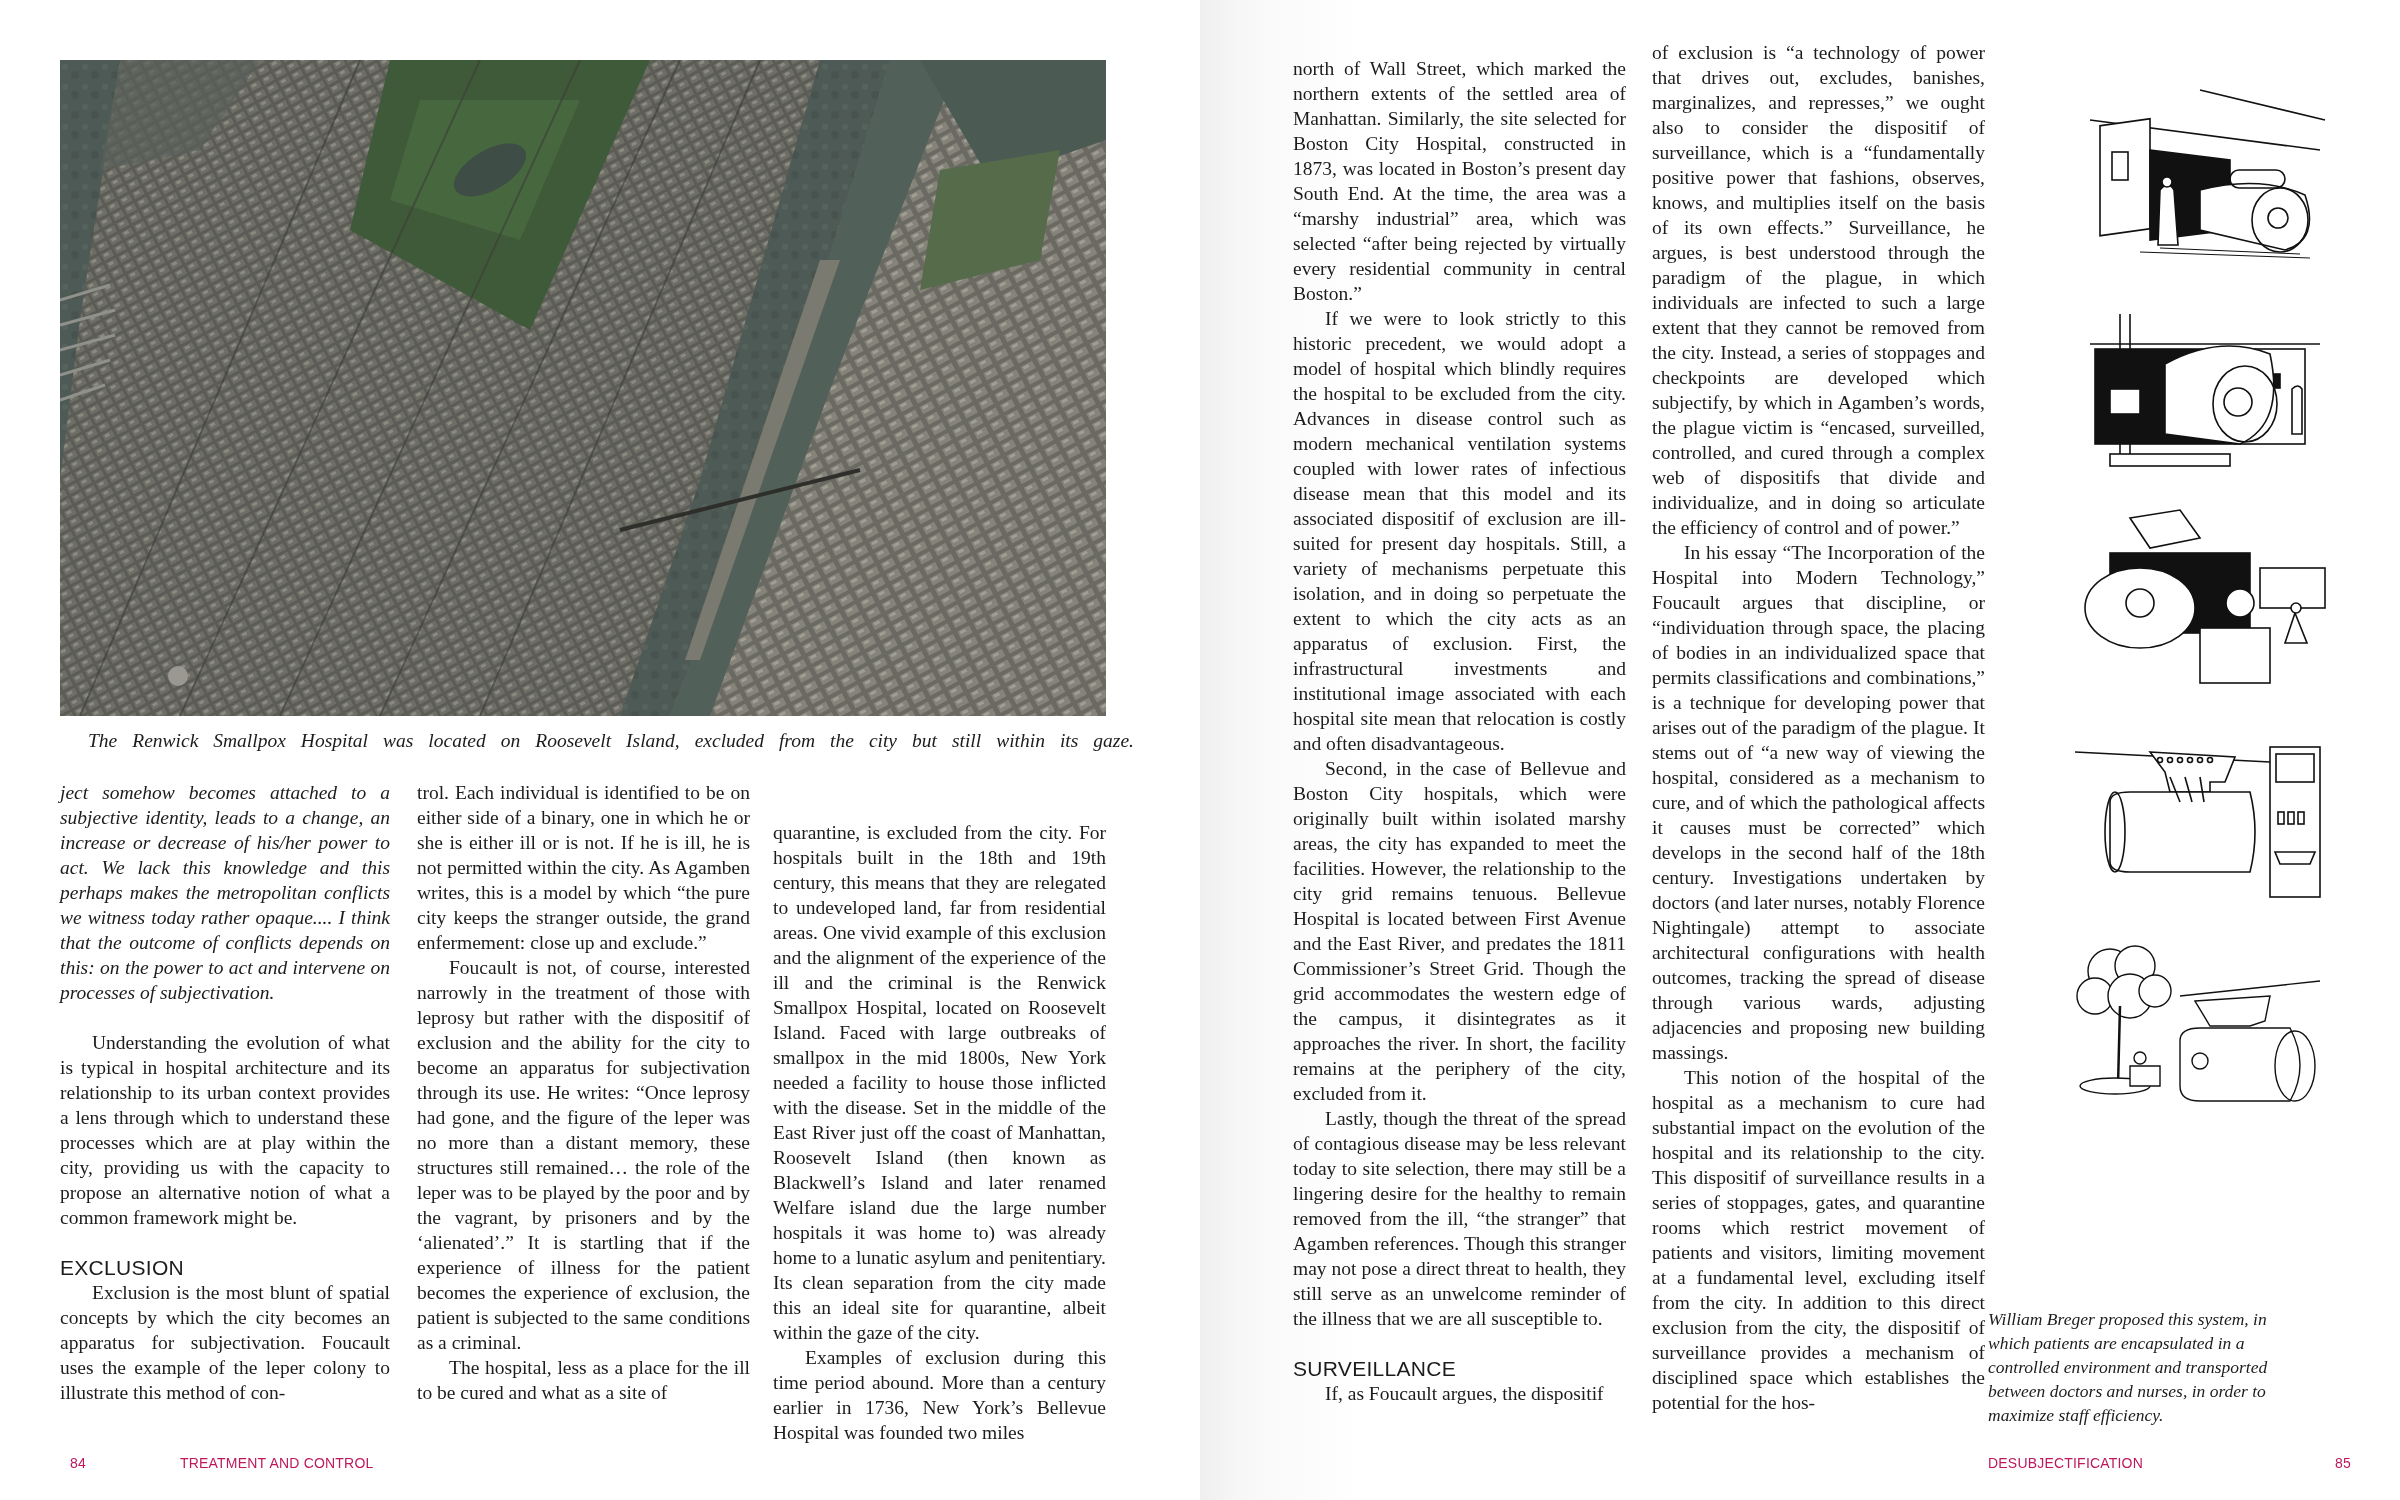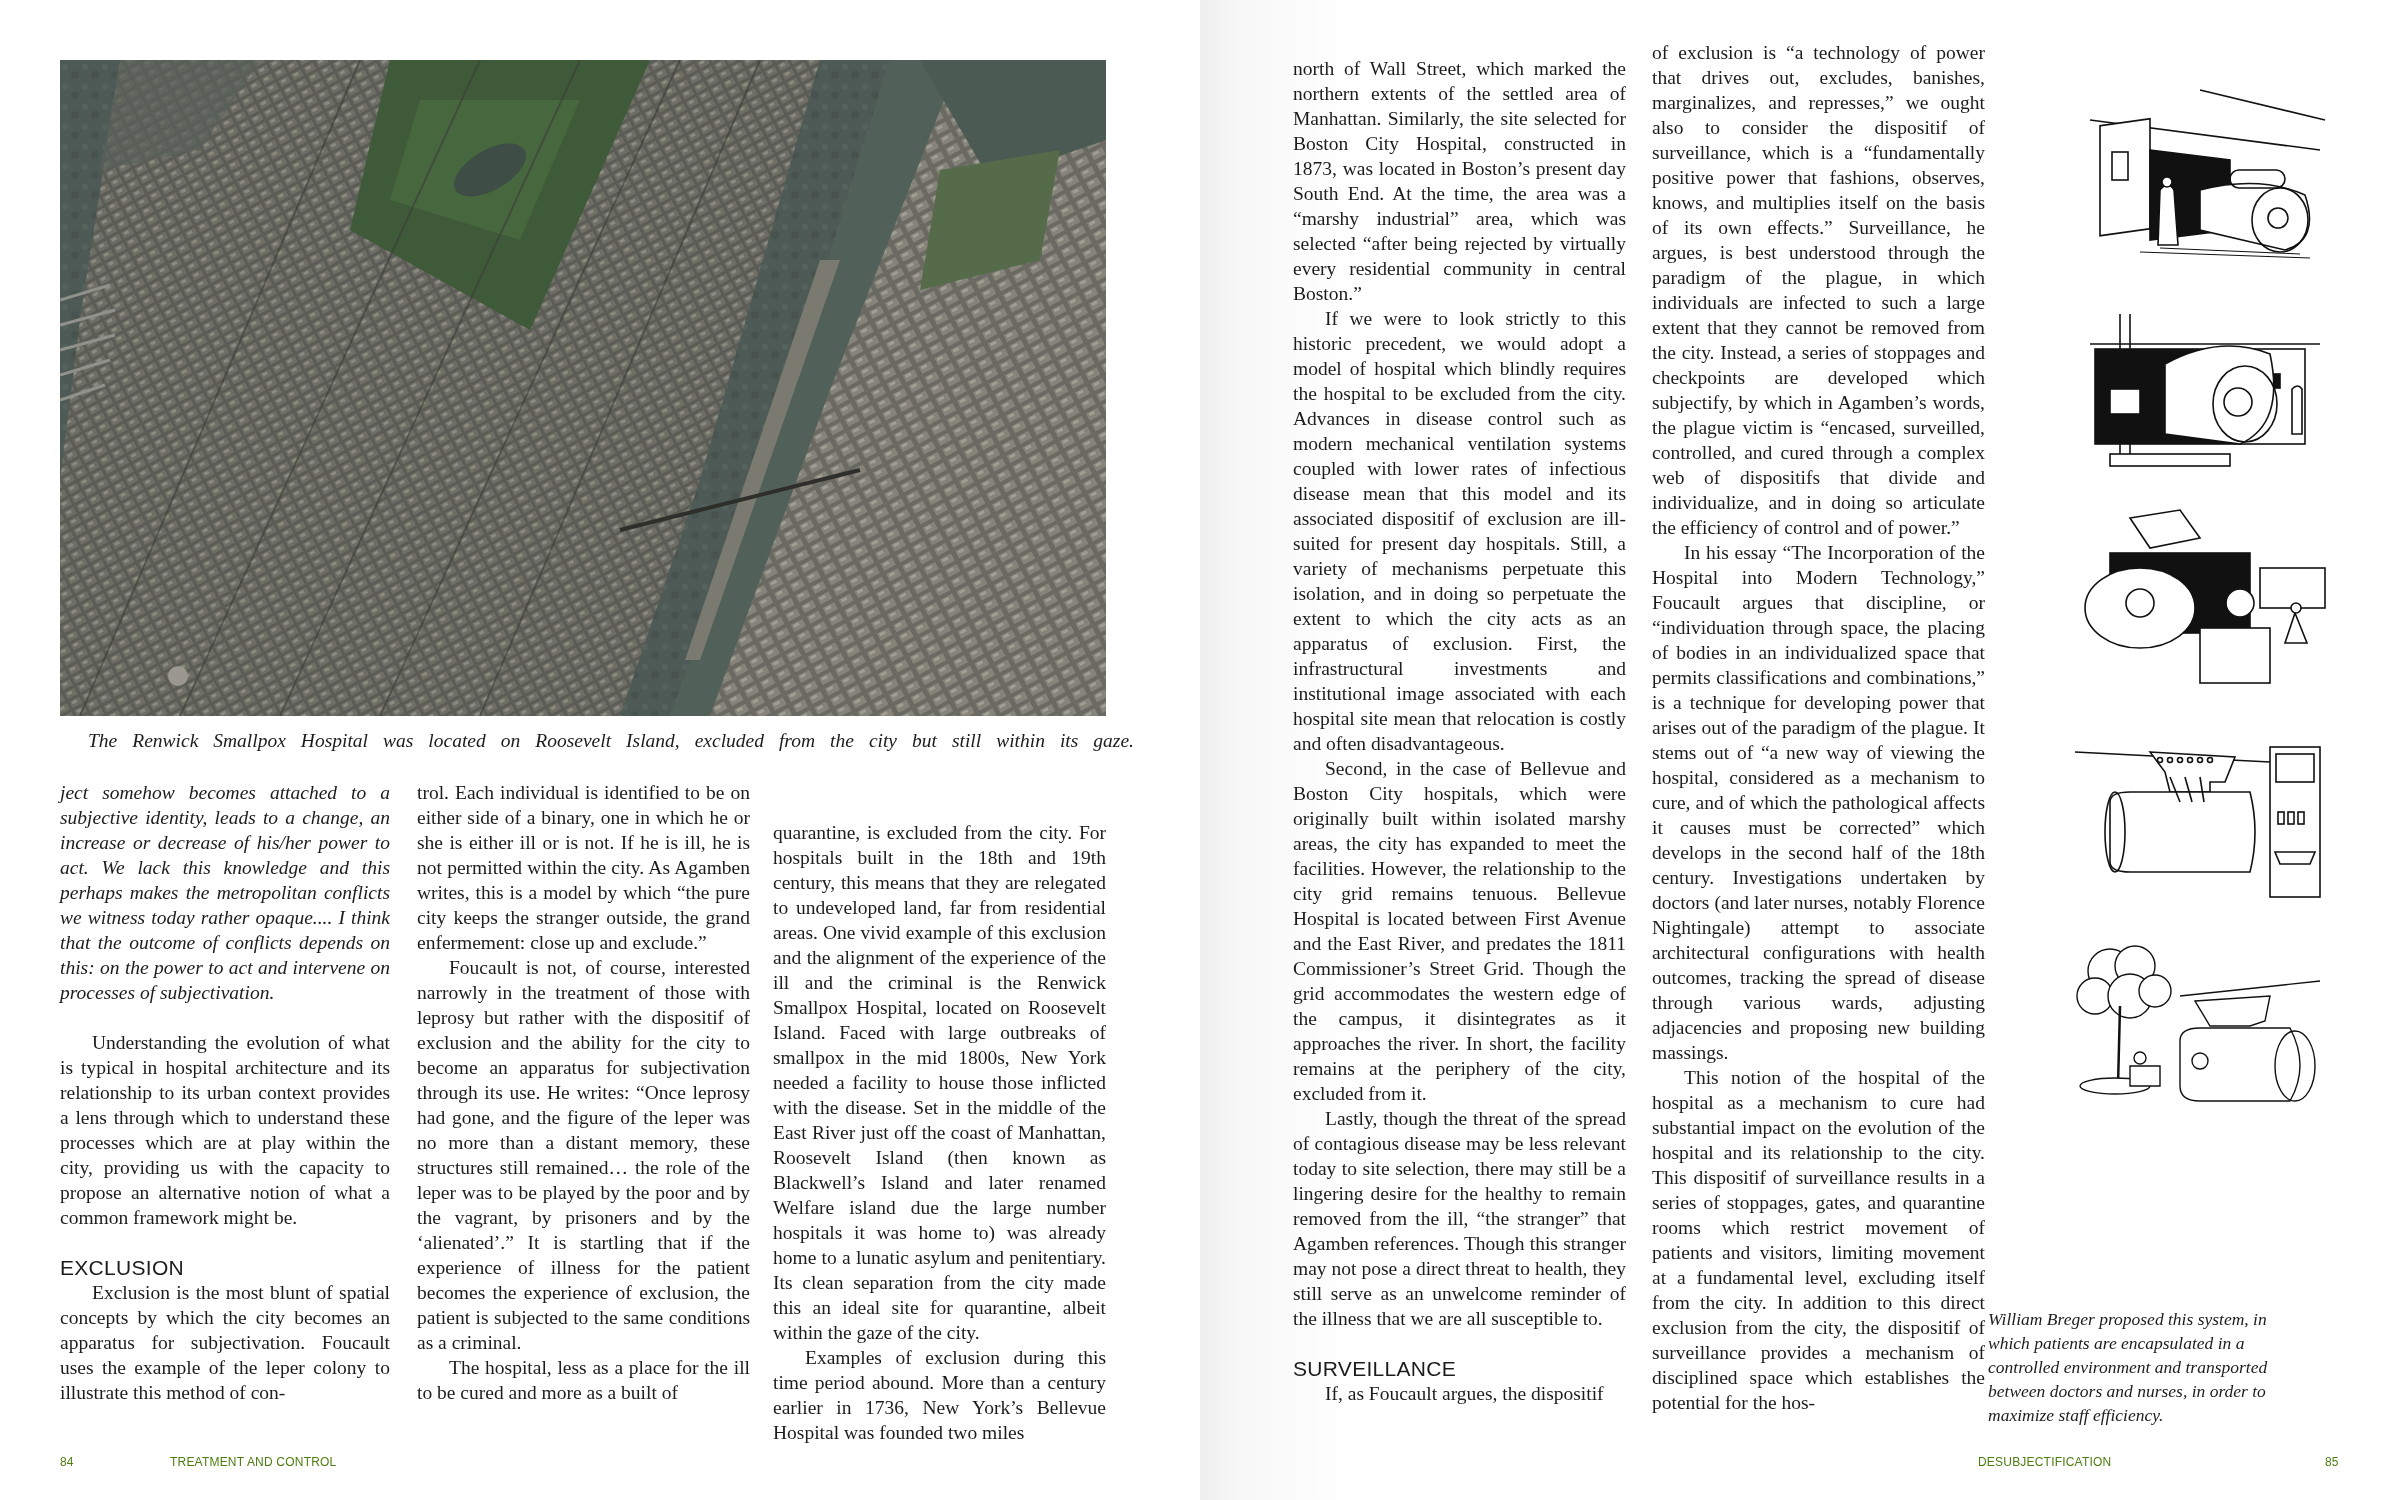--- a/index.html
+++ b/index.html
@@ -50,21 +50,21 @@
   .illus { width: 260px; height: 180px; margin-bottom: 34px; display: block; }
 
   .caption-side {
     position: absolute; left: 1988px; top: 1307px; width: 315px;
     font-style: italic; font-size: 17.5px; line-height: 24px;
   }
 
   .footer {
     position: absolute; top: 1455px;
     font-family: "Liberation Sans", "DejaVu Sans", sans-serif;
-    font-size: 12px; letter-spacing: 0.2px; color: #4d7c0f;
+    font-size: 14px; letter-spacing: 0.2px; color: #be185d; margin-left: 10px;
   }
   .f-num-l { left: 60px; }
   .f-title-l { left: 170px; }
   .f-title-r { left: 1978px; }
   .f-num-r { left: 2325px; }
 </style>
 </head>
 <body>
 
 <div class="page page-left">
@@ -136,21 +136,21 @@
     <div class="spacer"></div>
     <p class="ind">Understanding the evolution of what is typical in hospital architecture and its relationship to its urban context provides a lens through which to understand these processes which are at play within the city, providing us with the capacity to propose an alternative notion of what a common framework might be.</p>
     <div class="spacer"></div>
     <h3>EXCLUSION</h3>
     <p class="ind">Exclusion is the most blunt of spatial concepts by which the city becomes an apparatus for subjectivation. Foucault uses the example of the leper colony to illustrate this method of con-</p>
   </div>
 
   <div class="col l-c2">
     <p>trol. Each individual is identified to be on either side of a binary, one in which he or she is either ill or is not. If he is ill, he is not permitted within the city. As Agamben writes, this is a model by which “the pure city keeps the stranger outside, the grand enfermement: close up and exclude.”</p>
     <p class="ind">Foucault is not, of course, interested narrowly in the treatment of those with leprosy but rather with the dispositif of exclusion and the ability for the city to become an apparatus for subjectivation through its use. He writes: “Once leprosy had gone, and the figure of the leper was no more than a distant memory, these structures still remained… the role of the leper was to be played by the poor and by the vagrant, by prisoners and by the ‘alienated’.” It is startling that if the experience of illness for the patient becomes the experience of exclusion, the patient is subjected to the same conditions as a criminal.</p>
-    <p class="ind">The hospital, less as a place for the ill to be cured and more as a built of</p>
+    <p class="ind">The hospital, less as a place for the ill to be cured and what as a site of</p>
   </div>
 
   <div class="col l-c3">
     <p>quarantine, is excluded from the city. For hospitals built in the 18th and 19th century, this means that they are relegated to undeveloped land, far from residential areas. One vivid example of this exclusion and the alignment of the experience of the ill and the criminal is the Renwick Smallpox Hospital, located on Roosevelt Island. Faced with large outbreaks of smallpox in the mid 1800s, New York needed a facility to house those inflicted with the disease. Set in the middle of the East River just off the coast of Manhattan, Roosevelt Island (then known as Blackwell’s Island and later renamed Welfare island due the large number hospitals it was home to) was already home to a lunatic asylum and penitentiary. Its clean separation from the city made this an ideal site for quarantine, albeit within the gaze of the city.</p>
     <p class="ind">Examples of exclusion during this time period abound. More than a century earlier in 1736, New York’s Bellevue Hospital was founded two miles</p>
   </div>
 
   <div class="footer f-num-l">84</div>
   <div class="footer f-title-l">TREATMENT AND CONTROL</div>
 </div>

